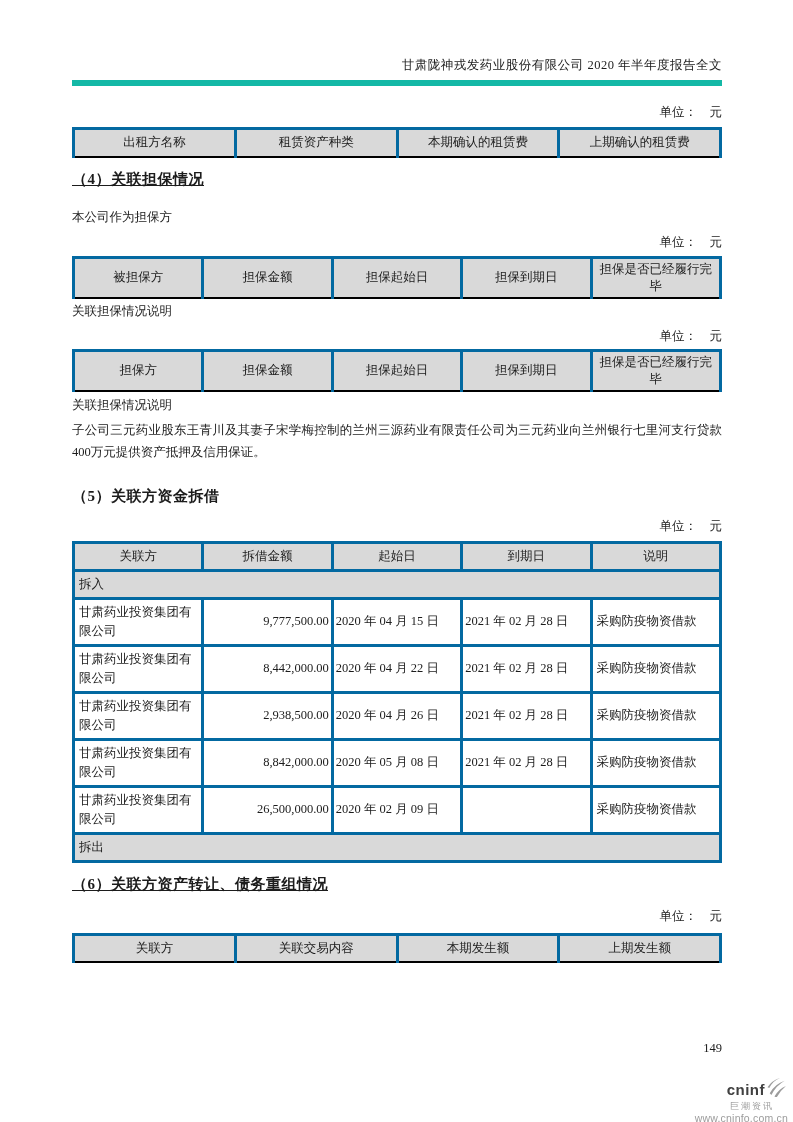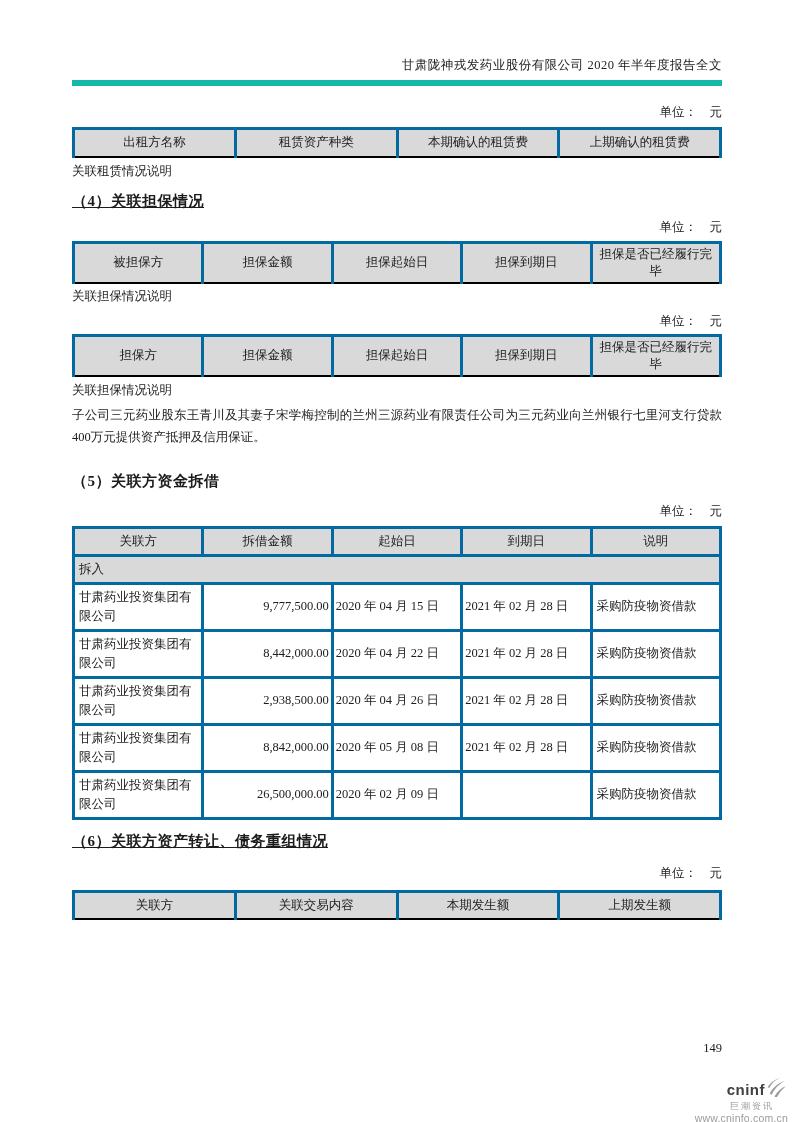--- a/index.html
+++ b/index.html
@@ -126,23 +126,23 @@
       </colgroup>
     <thead>
       <tr>
         <th>出租方名称</th>
         <th>租赁资产种类</th>
         <th>本期确认的租赁费</th>
         <th>上期确认的租赁费</th>
       </tr>
     </thead>
   </table>
-  <div class="body-line mt5">关联租赁情况说明</div>
 
   <div class="sec-title mt28">（4）关联担保情况</div>
+  <div class="body-line mt20">本公司作为担保方</div>
   <div class="unit-line" style="margin-top:8px; margin-bottom:5px;">单位：　元</div>
 
   <table class="tbl">
     <colgroup>
         <col style="width:20%">
         <col style="width:20%">
         <col style="width:20%">
         <col style="width:20%">
         <col style="width:20%">
       </colgroup>
@@ -233,20 +233,23 @@
         <td class="cell date">2020 年 05 月 08 日</td>
         <td class="cell date">2021 年 02 月 28 日</td>
         <td class="cell note">采购防疫物资借款</td>
       </tr>
       <tr>
         <td class="cell party">甘肃药业投资集团有限公司</td>
         <td class="cell amount">26,500,000.00</td>
         <td class="cell date">2020 年 02 月 09 日</td>
         <td class="cell date"></td>
         <td class="cell note">采购防疫物资借款</td>
+      </tr>
+      <tr>
+        <td class="group-row" colspan="5">拆出</td>
       </tr>
     </tbody>
   </table>
 
   <div class="sec-title mt28">（6）关联方资产转让、债务重组情况</div>
   <div class="unit-line mt14" style="margin-bottom:8px;">单位：　元</div>
 
   <table class="tbl">
     <colgroup>
         <col style="width:25%">

